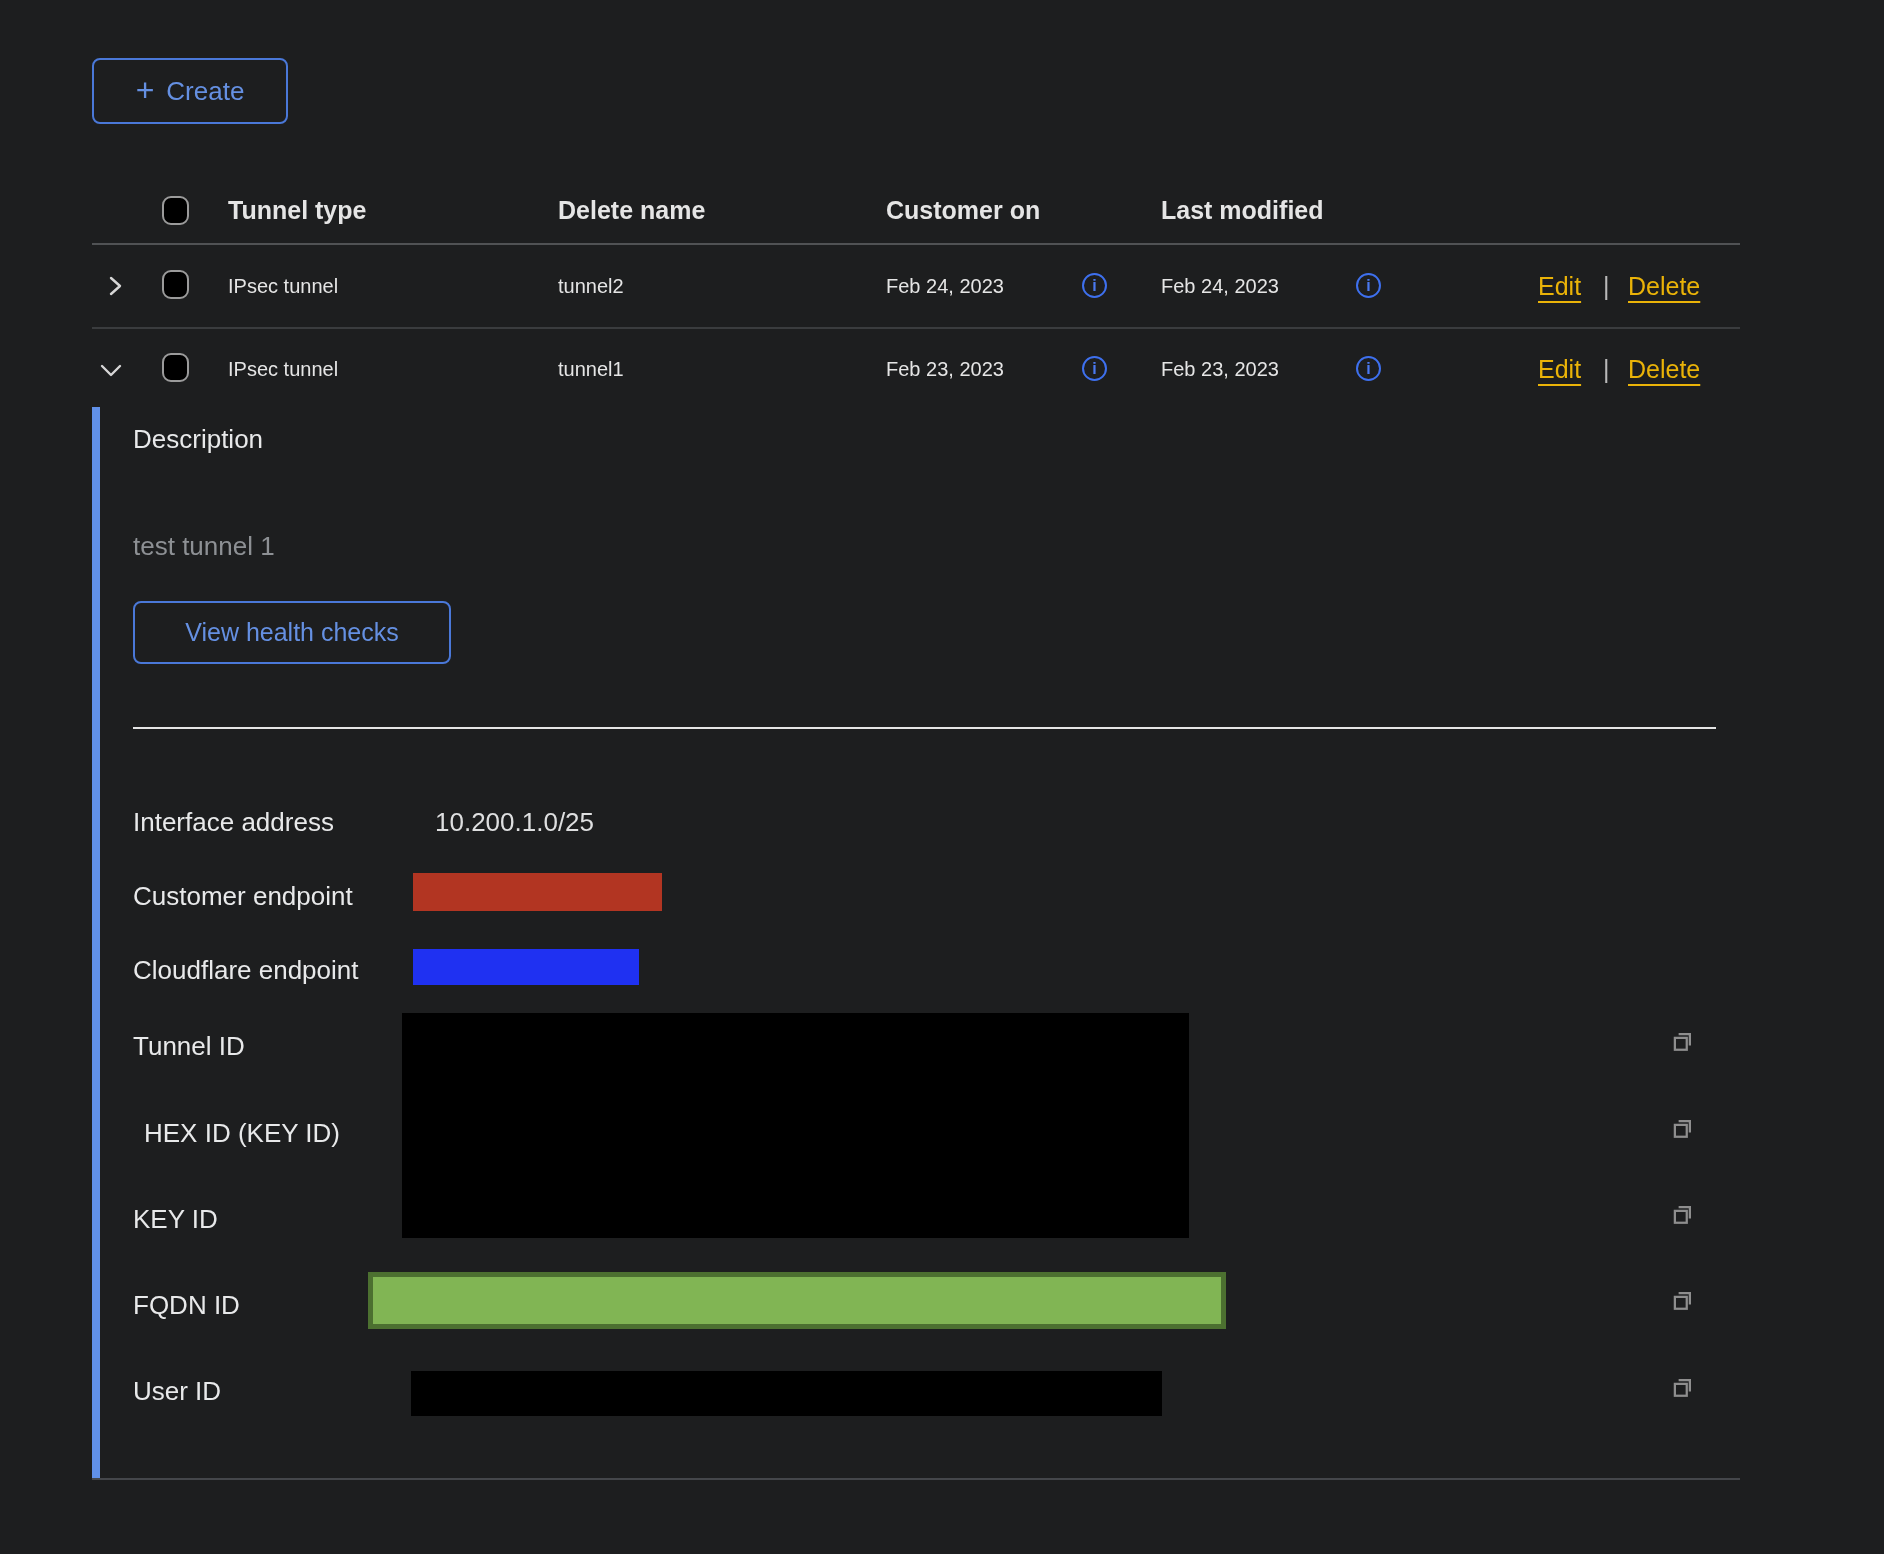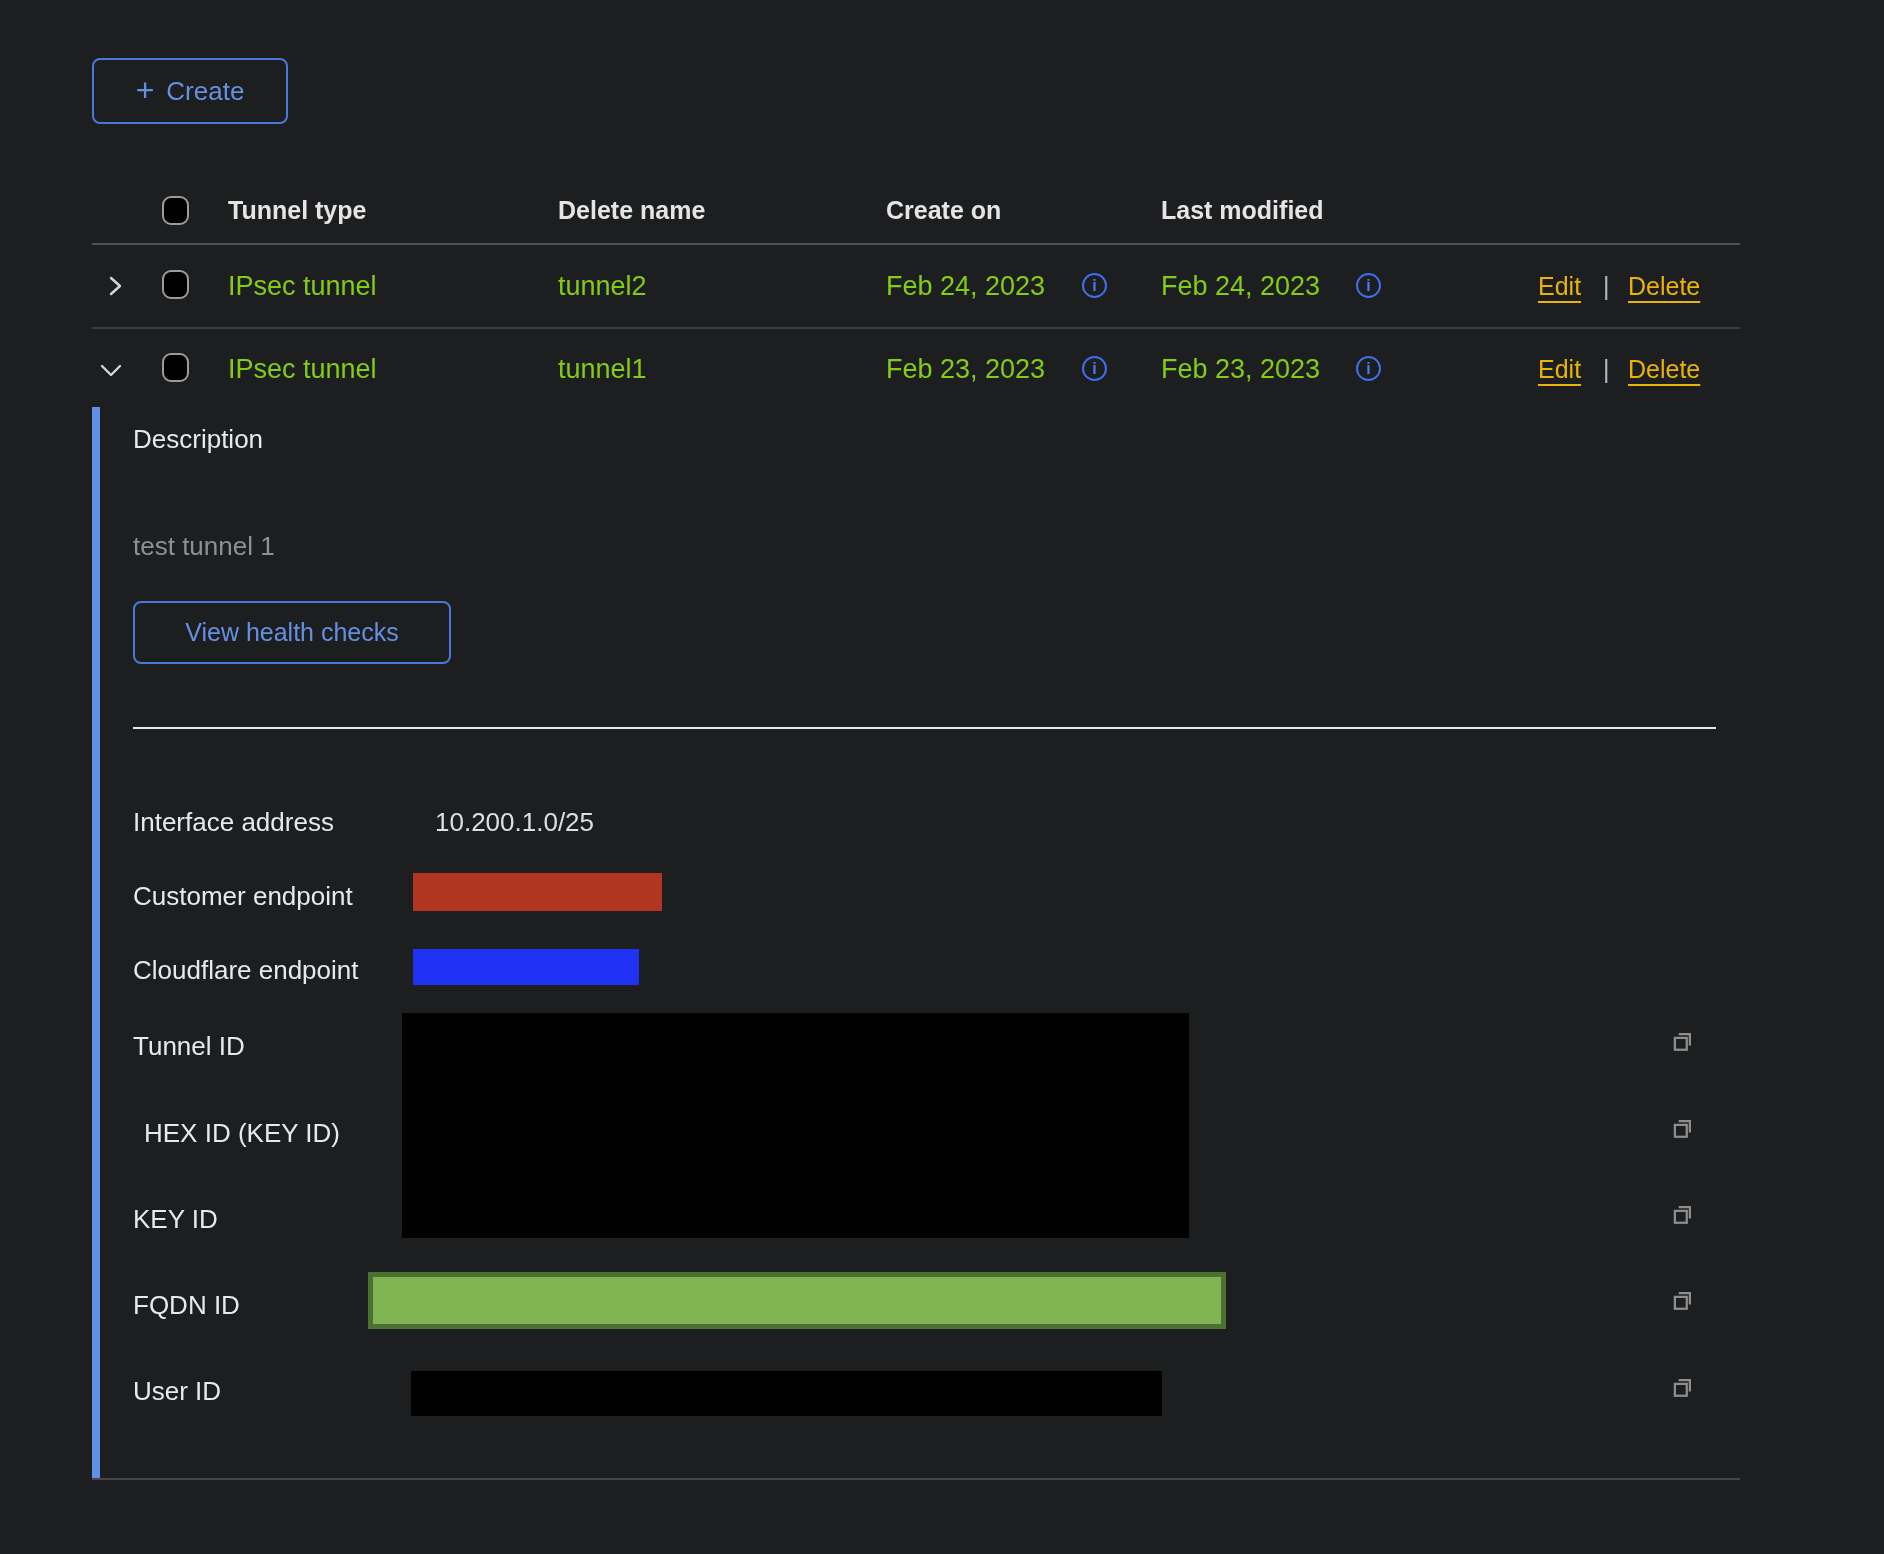--- a/index.html
+++ b/index.html
@@ -11,21 +11,21 @@
   }
   
   .btn-outline{
     position:absolute;display:flex;align-items:center;justify-content:center;gap:12px;
     border:2px solid #4a78d8;border-radius:8px;background:transparent;
     color:#6590e2;font-size:26px;font-family:"Liberation Sans",sans-serif;cursor:pointer;
   }
   .plus{font-size:32px;font-weight:300;line-height:1;margin-top:-3px;}
   
   .hdr{position:absolute;font-size:25px;font-weight:700;color:#e5e5e5;line-height:30px;white-space:nowrap;}
-  .cell{position:absolute;font-size:27px;color:#84cc16;line-height:30px;white-space:nowrap;}
+  .cell{position:absolute;font-size:20px;color:#e5e5e5;line-height:30px;white-space:nowrap;}
   .divider{position:absolute;height:2px;background:#3a3c3e;}
   .divider.hdr-line{background:#505254;}
   .divider.light{background:#e4e4e4;}
   
   .checkbox{
     position:absolute;width:27px;height:29px;border:2px solid #9b9b9b;border-radius:9px;
     background:#000;box-sizing:border-box;cursor:pointer;
   }
   
   .info-icon{
@@ -53,21 +53,21 @@
 <div class="page">
 
   <button class="btn-outline" style="left:92px;top:58px;width:196px;height:66px;">
     <span class="plus">+</span>
     <span>Create</span>
   </button>
 
   <span class="checkbox" style="left:162px;top:196px;"></span>
   <div class="hdr" style="left:228px;top:195px;">Tunnel type</div>
   <div class="hdr" style="left:558px;top:195px;">Delete name</div>
-  <div class="hdr" style="left:886px;top:195px;">Create on</div>
+  <div class="hdr" style="left:886px;top:195px;">Customer on</div>
   <div class="hdr" style="left:1161px;top:195px;">Last modified</div>
   <div class="divider hdr-line" style="left:92px;top:243px;width:1648px;"></div>
 
   <div>
     <svg class="icon" style="left:103px;top:274px;" width="24" height="24" viewBox="0 0 24 24">
       <polyline points="8,4 17,12 8,20" fill="none" stroke="#d6d6d6" stroke-width="2.4" stroke-linecap="round" stroke-linejoin="round"></polyline>
     </svg>
     <span class="checkbox" style="left:162px;top:270px;"></span>
     <div class="cell" style="left:228px;top:271px;">IPsec tunnel</div>
     <div class="cell" style="left:558px;top:271px;">tunnel2</div>

